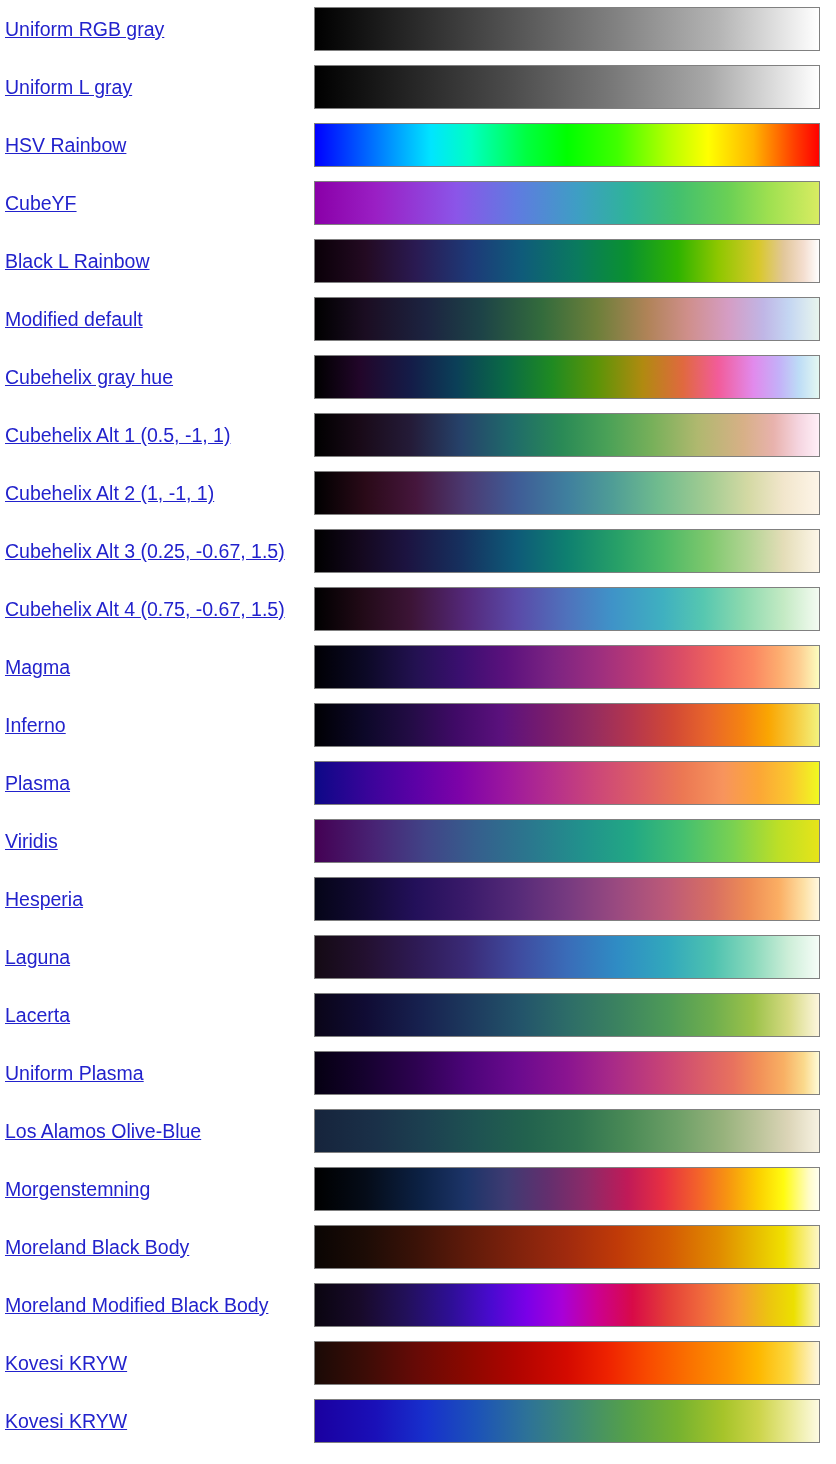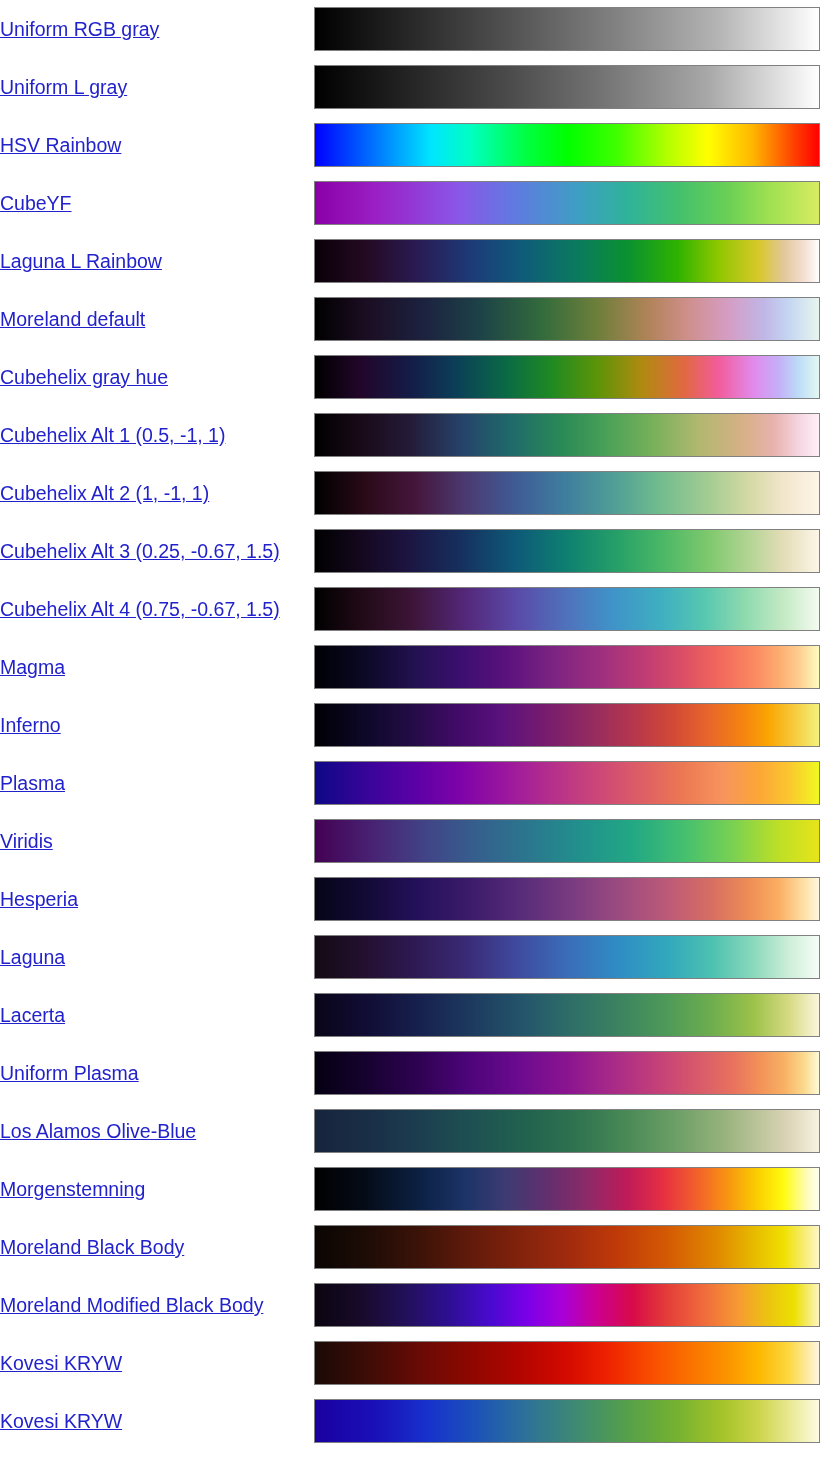--- a/index.html
+++ b/index.html
@@ -23,20 +23,21 @@
   #cmap-table tr {
     height: 58px;
   }
   td {
     padding: 0;
     margin: 0;
     vertical-align: middle;
   }
   td.label-cell {
     width: 314px;
+    padding-left: 5px;
     box-sizing: border-box;
   }
   td.swatch-cell {
     width: 522px;
     box-sizing: border-box;
   }
   a.cmap-link {
     color: #2222cc;
     text-decoration: underline;
     font-size: 19.5px;
@@ -76,27 +77,27 @@
           <div class="swatch" style="background: linear-gradient(to right, rgb(0, 0, 255) 0%, rgb(0, 128, 255) 13%, rgb(0, 229, 255) 23%, rgb(0, 255, 192) 31%, rgb(0, 255, 64) 42%, rgb(0, 255, 0) 50%, rgb(64, 255, 0) 60%, rgb(180, 255, 0) 70%, rgb(255, 255, 0) 78%, rgb(255, 180, 0) 87%, rgb(255, 64, 0) 95%, rgb(255, 0, 0) 100%);"></div>
         </td>
       </tr>
       <tr>
         <td class="label-cell"><a class="cmap-link">CubeYF</a></td>
         <td class="swatch-cell">
           <div class="swatch" style="background: linear-gradient(to right, rgb(138, 0, 168) 0%, rgb(154, 31, 196) 12%, rgb(139, 85, 232) 28%, rgb(95, 123, 224) 40%, rgb(62, 158, 196) 52%, rgb(47, 179, 154) 62%, rgb(67, 192, 110) 72%, rgb(106, 208, 85) 82%, rgb(158, 224, 80) 90%, rgb(216, 236, 98) 100%);"></div>
         </td>
       </tr>
       <tr>
-        <td class="label-cell"><a class="cmap-link">Laguna L Rainbow</a></td>
+        <td class="label-cell"><a class="cmap-link">Black L Rainbow</a></td>
         <td class="swatch-cell">
           <div class="swatch" style="background: linear-gradient(to right, rgb(10, 0, 8) 0%, rgb(35, 10, 34) 10%, rgb(42, 26, 82) 20%, rgb(29, 58, 120) 31%, rgb(15, 91, 122) 41%, rgb(10, 122, 94) 52%, rgb(10, 145, 48) 62%, rgb(47, 179, 0) 72%, rgb(142, 199, 0) 80%, rgb(216, 200, 42) 88%, rgb(226, 199, 154) 93%, rgb(244, 222, 208) 97%, rgb(255, 255, 255) 100%);"></div>
         </td>
       </tr>
       <tr>
-        <td class="label-cell"><a class="cmap-link">Moreland default</a></td>
+        <td class="label-cell"><a class="cmap-link">Modified default</a></td>
         <td class="swatch-cell">
           <div class="swatch" style="background: linear-gradient(to right, rgb(0, 0, 0) 0%, rgb(27, 13, 34) 10%, rgb(28, 35, 64) 22%, rgb(29, 67, 71) 33%, rgb(51, 107, 60) 45%, rgb(109, 127, 58) 56%, rgb(176, 131, 88) 66%, rgb(207, 143, 139) 74%, rgb(213, 157, 196) 82%, rgb(192, 182, 230) 89%, rgb(196, 214, 242) 94%, rgb(232, 245, 238) 100%);"></div>
         </td>
       </tr>
       <tr>
         <td class="label-cell"><a class="cmap-link">Cubehelix gray hue</a></td>
         <td class="swatch-cell">
           <div class="swatch" style="background: linear-gradient(to right, rgb(0, 0, 0) 0%, rgb(34, 6, 42) 9%, rgb(20, 28, 72) 19%, rgb(11, 63, 88) 28%, rgb(10, 106, 69) 38%, rgb(31, 138, 34) 47%, rgb(92, 148, 8) 56%, rgb(176, 138, 16) 65%, rgb(224, 105, 63) 73%, rgb(242, 92, 154) 80%, rgb(225, 138, 236) 87%, rgb(196, 176, 248) 92%, rgb(189, 220, 246) 96%, rgb(228, 248, 242) 100%);"></div>
         </td>
       </tr>

